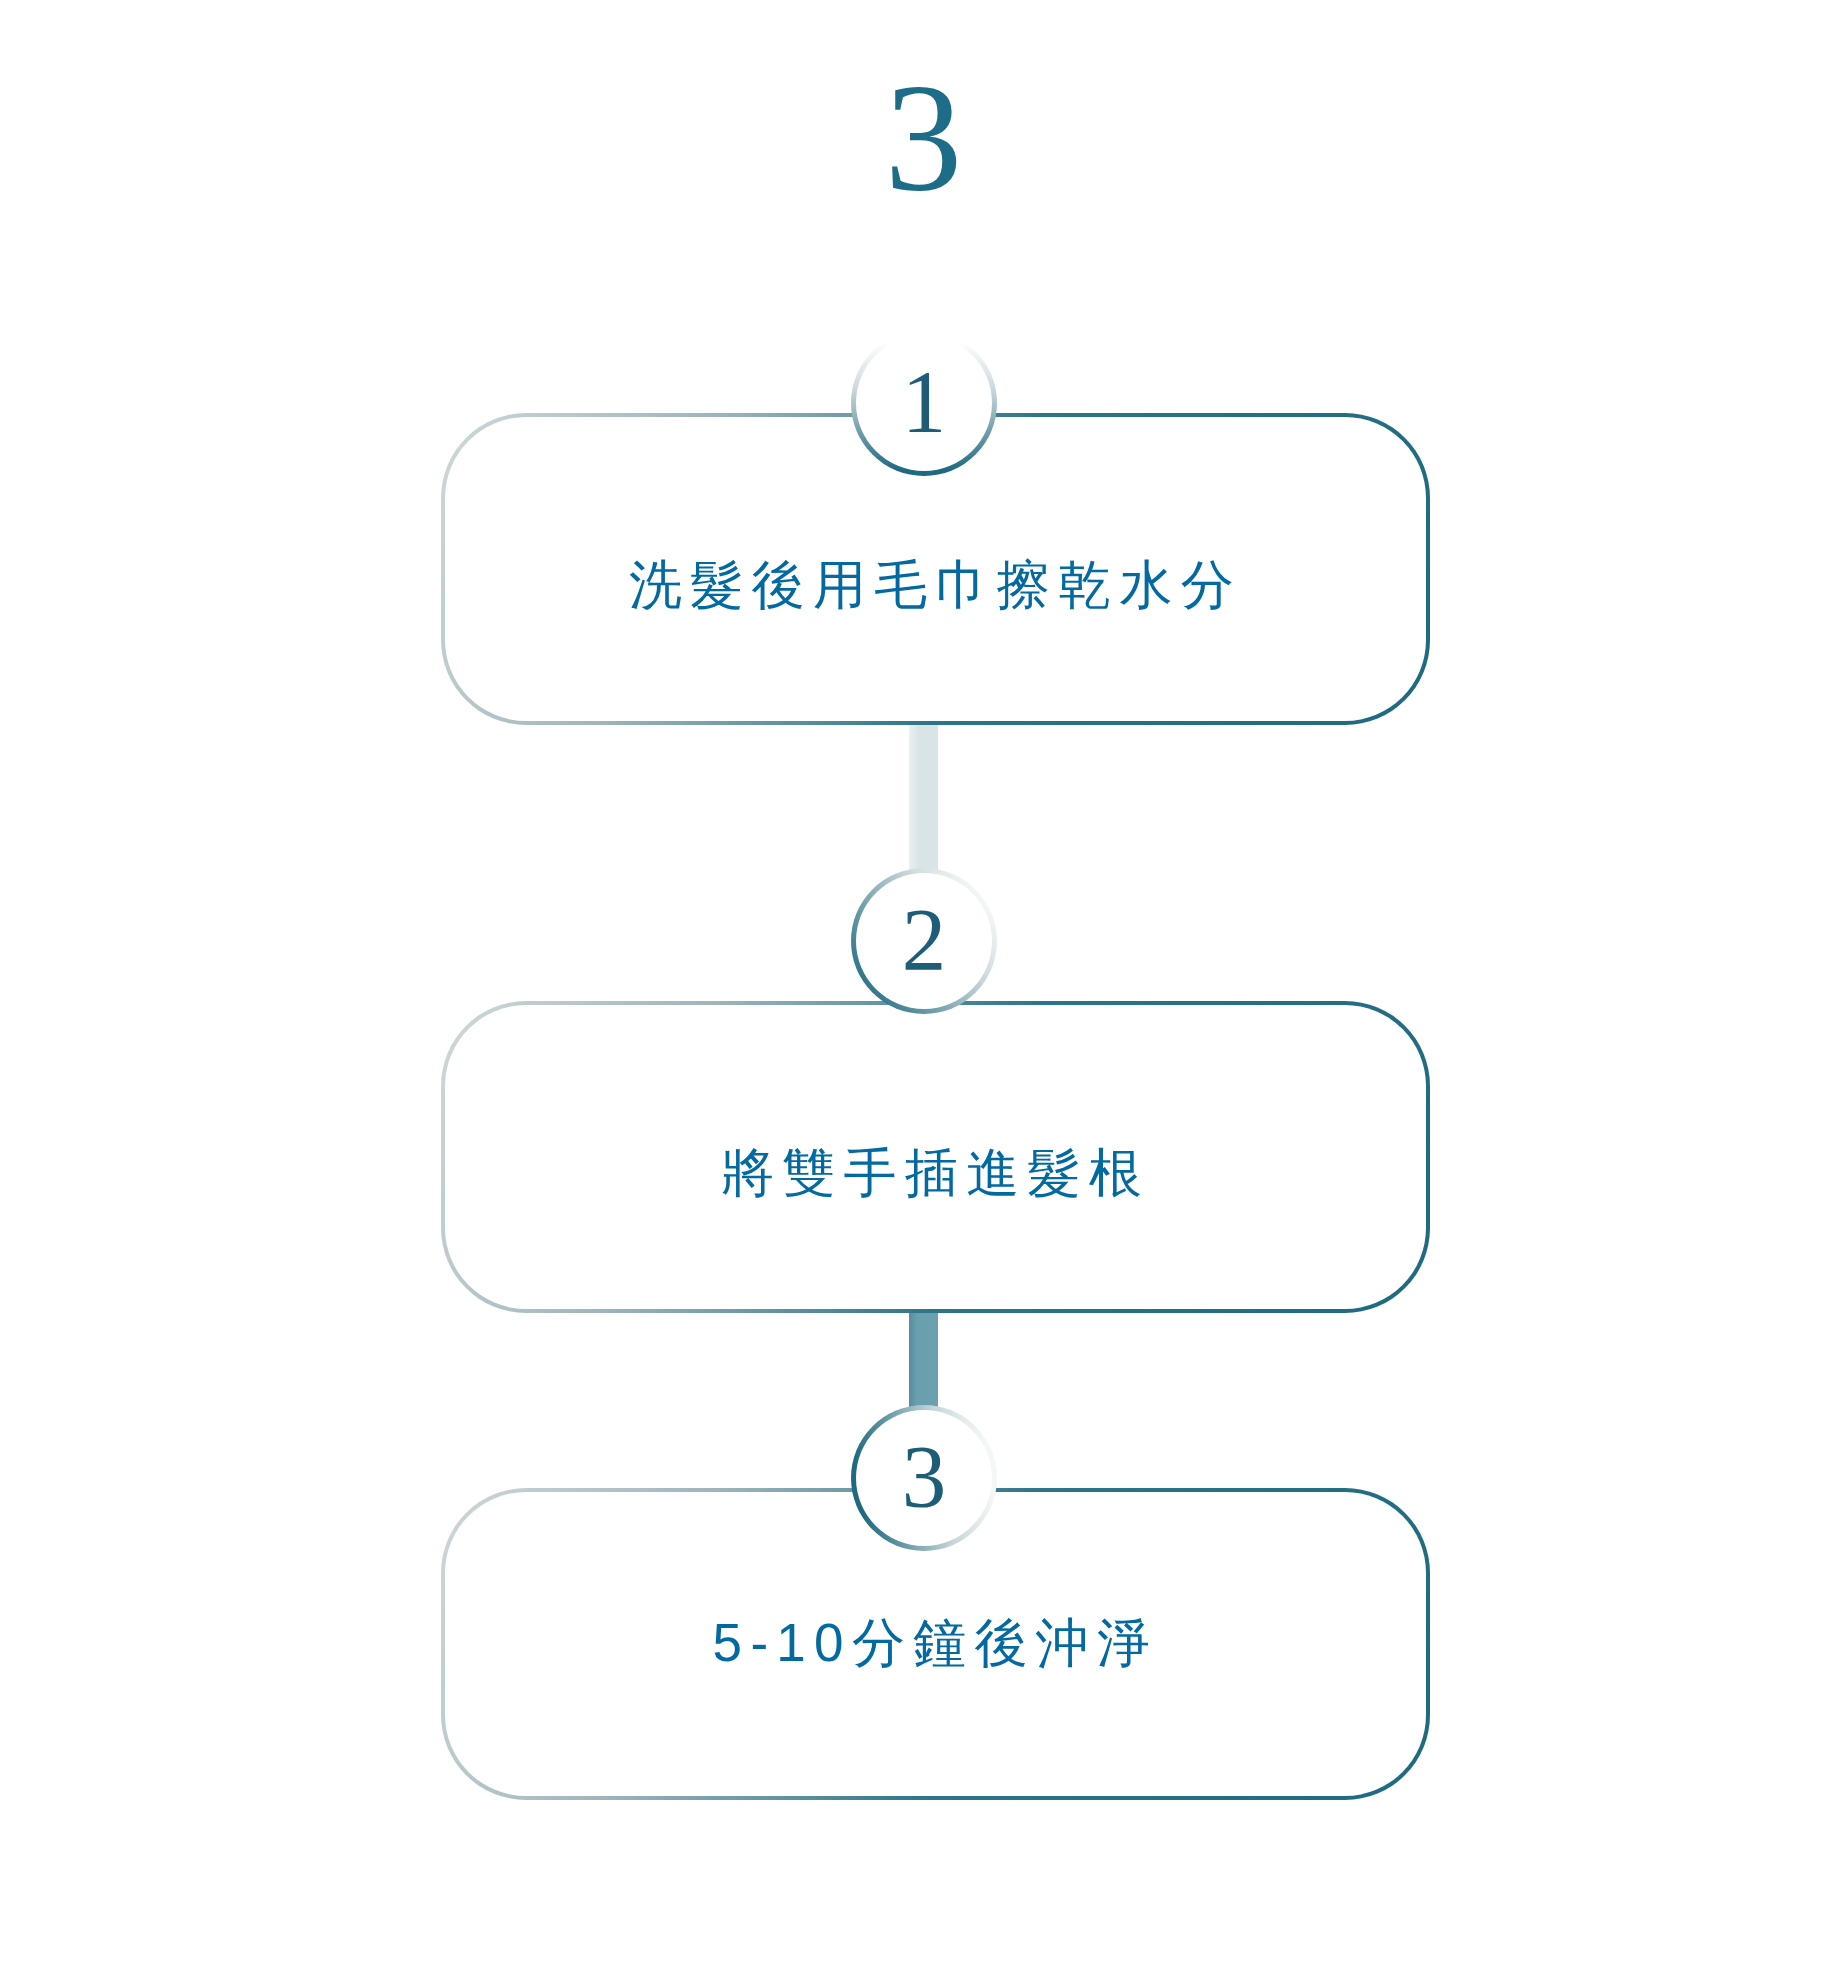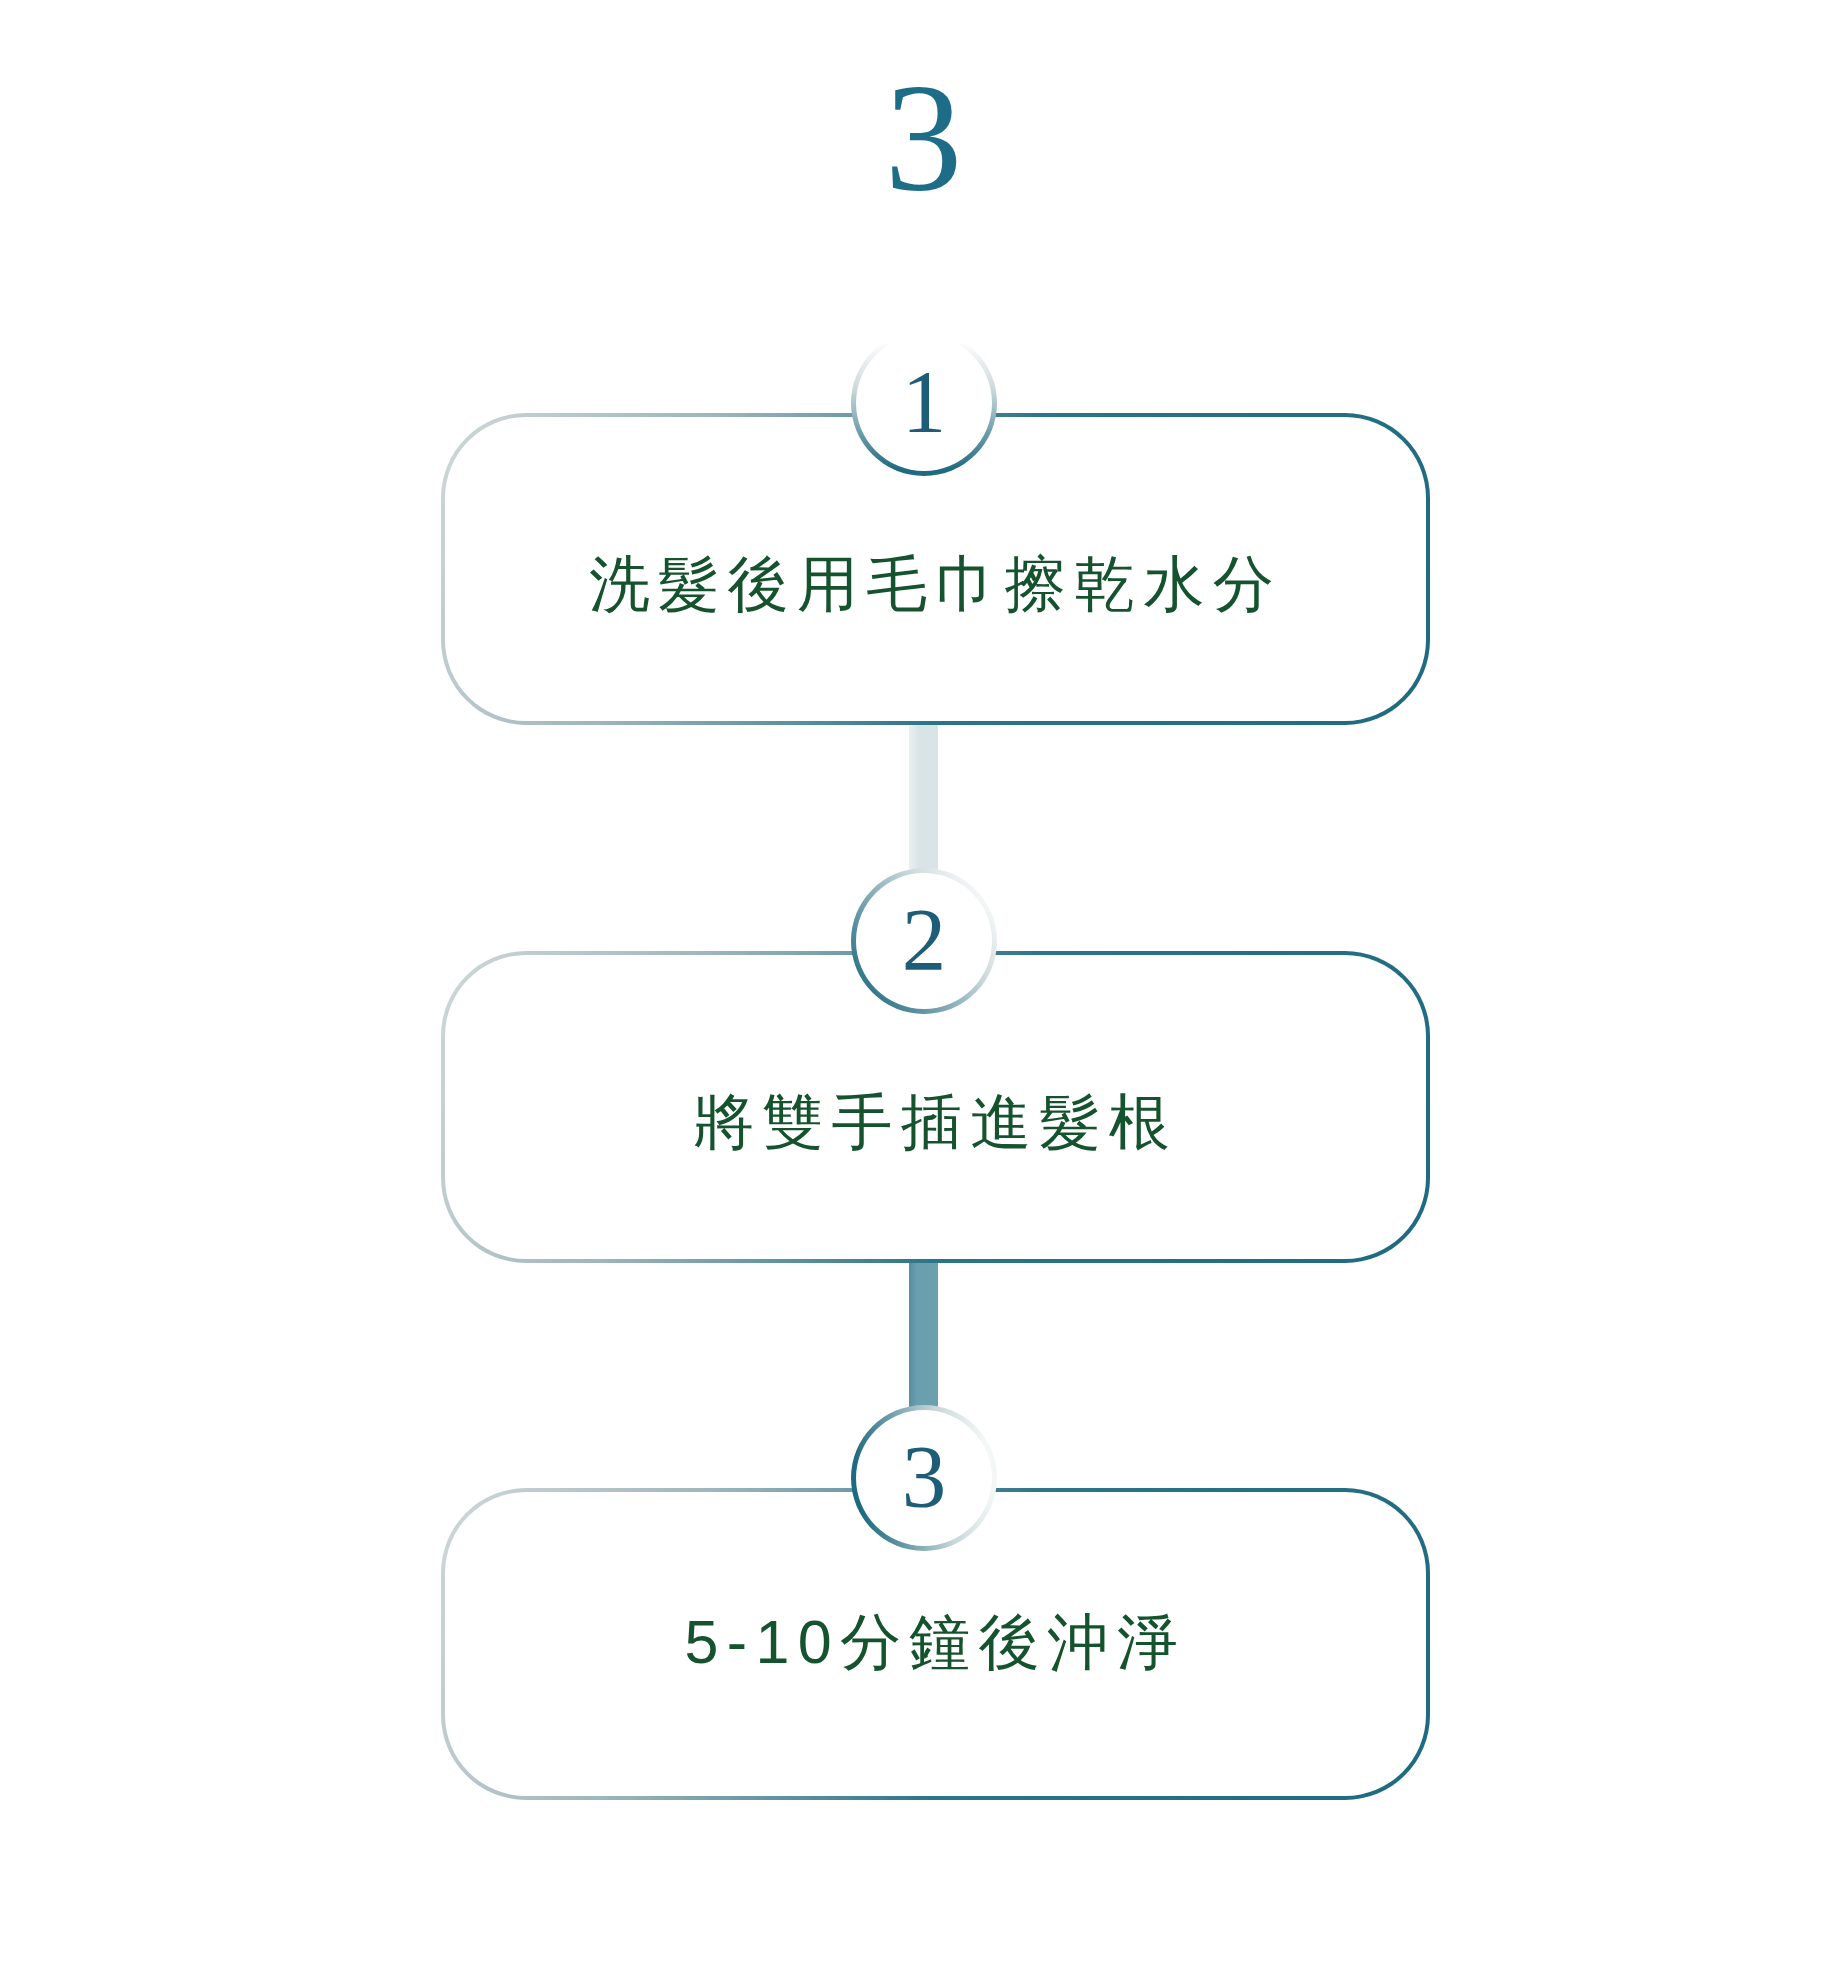--- a/index.html
+++ b/index.html
@@ -65,40 +65,40 @@
   .step-box {
     position: absolute;
     left: 441px;
     width: 989px;
     height: 312px;
     border-radius: 85px;
     background: linear-gradient(110deg, #cfd8d8 0%, #9db5bc 25%, #2b7489 55%, #1e6a80 100%);
     z-index: 2;
   }
   .box-1 { top: 413px; }
-  .box-2 { top: 951px; }
+  .box-2 { top: 1001px; }
   .box-3 { top: 1488px; }
   .step-box-inner {
     position: absolute;
     inset: 3.7px;
     border-radius: 81px;
     background: #ffffff;
     display: flex;
     flex-direction: column;
     align-items: center;
     justify-content: center;
   }
   .box-1 .step-box-inner, .box-2 .step-box-inner { padding-top: 31px; }
   .box-3 .step-box-inner { padding-bottom: 4px; }
   .step-line {
     margin: 10px 0;
-    font-size: 61px;
+    font-size: 53px;
     line-height: 1;
     font-weight: 500;
-    color: #14532d;
+    color: #0369a1;
     letter-spacing: 8.3px;
     white-space: nowrap;
   }
 
   
   .step-circle {
     position: absolute;
     left: 851px;
     width: 146px;
     height: 146px;

